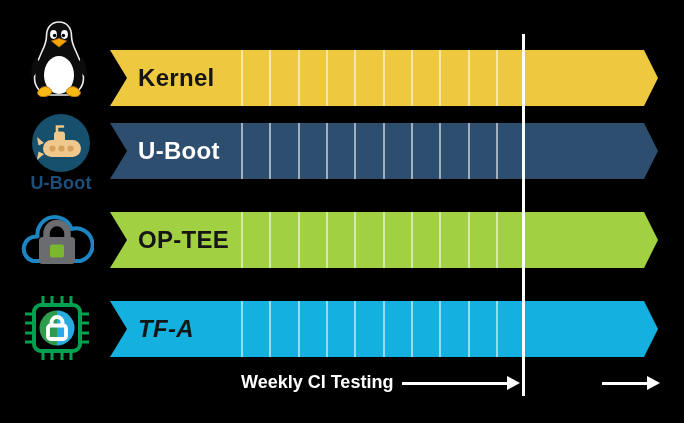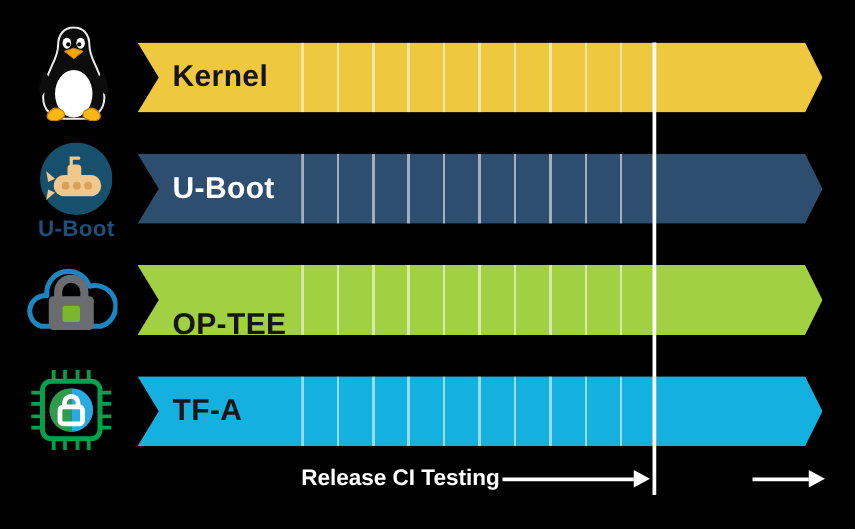--- a/index.html
+++ b/index.html
@@ -105,42 +105,42 @@
         <path d="M65 19 H56 M65 28 H56 M65 38 H56 M65 47 H56"></path>
       </g>
       <rect x="10" y="10" width="46" height="46" rx="7" fill="none" stroke="#00a14e" stroke-width="4"></rect>
       <path d="M33 15.5 a17.5 17.5 0 0 0 0 35 Z" fill="#2e9c4c"></path>
       <path d="M33 15.5 a17.5 17.5 0 0 1 0 35 Z" fill="#29abe2"></path>
       <path d="M27.5 30.5 v-3 a5.5 5.5 0 0 1 11 0 v3" stroke="#ffffff" stroke-width="3.8" fill="none"></path>
       <rect x="24" y="30.5" width="18" height="13.5" rx="2.5" fill="none" stroke="#ffffff" stroke-width="3.8"></rect>
     </svg>
   </div>
 
-  <div class="bar bar-kernel" style="background: rgb(238, 201, 64);">
+  <div class="bar bar-kernel" style="background: rgb(238, 201, 64); margin-top: 16px;">
     <div class="ticks"></div>
     <div class="bar-label" style="color: rgb(21, 21, 21);">Kernel</div>
   </div>
 
   <div class="bar bar-uboot" style="background: rgb(46, 78, 112);">
     <div class="ticks"></div>
     <div class="bar-label" style="color: rgb(255, 255, 255);">U-Boot</div>
   </div>
 
   <div class="bar bar-optee" style="background: rgb(162, 208, 67);">
     <div class="ticks"></div>
-    <div class="bar-label" style="color: rgb(21, 21, 21); margin-top: 20px;">OP-TEE</div>
+    <div class="bar-label" style="color: rgb(21, 21, 21);">OP-TEE</div>
   </div>
 
   <div class="bar bar-tfa" style="background: rgb(20, 177, 224);">
     <div class="ticks"></div>
-    <div class="bar-label" style="color: rgb(21, 21, 21);">TF-A</div>
+    <div class="bar-label" style="color: rgb(21, 21, 21); font-style: italic;">TF-A</div>
   </div>
 
   <div class="divider" style="background: rgb(255, 255, 255);"></div>
 
-  <div class="tl-label lbl-weekly" style="color: rgb(255, 255, 255);">Release CI Testing</div>
+  <div class="tl-label lbl-weekly" style="color: rgb(255, 255, 255);">Weekly CI Testing</div>
   <div class="arrow-line aw-line"></div>
   <div class="arrow-head aw-head"></div>
 
   <div class="arrow-line ar-line"></div>
   <div class="arrow-head ar-head"></div>
 
 </div>
 
 </body></html>

